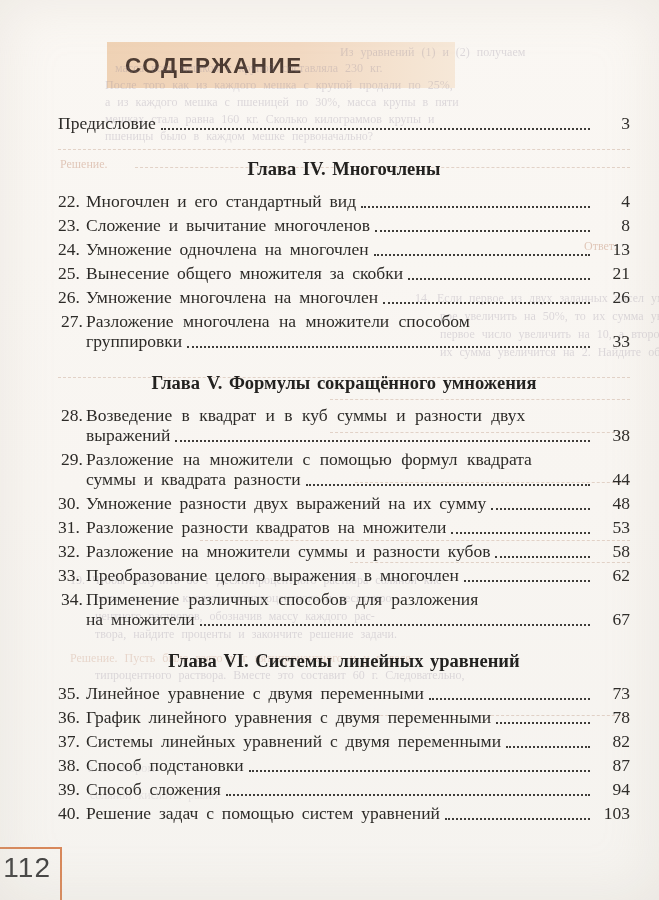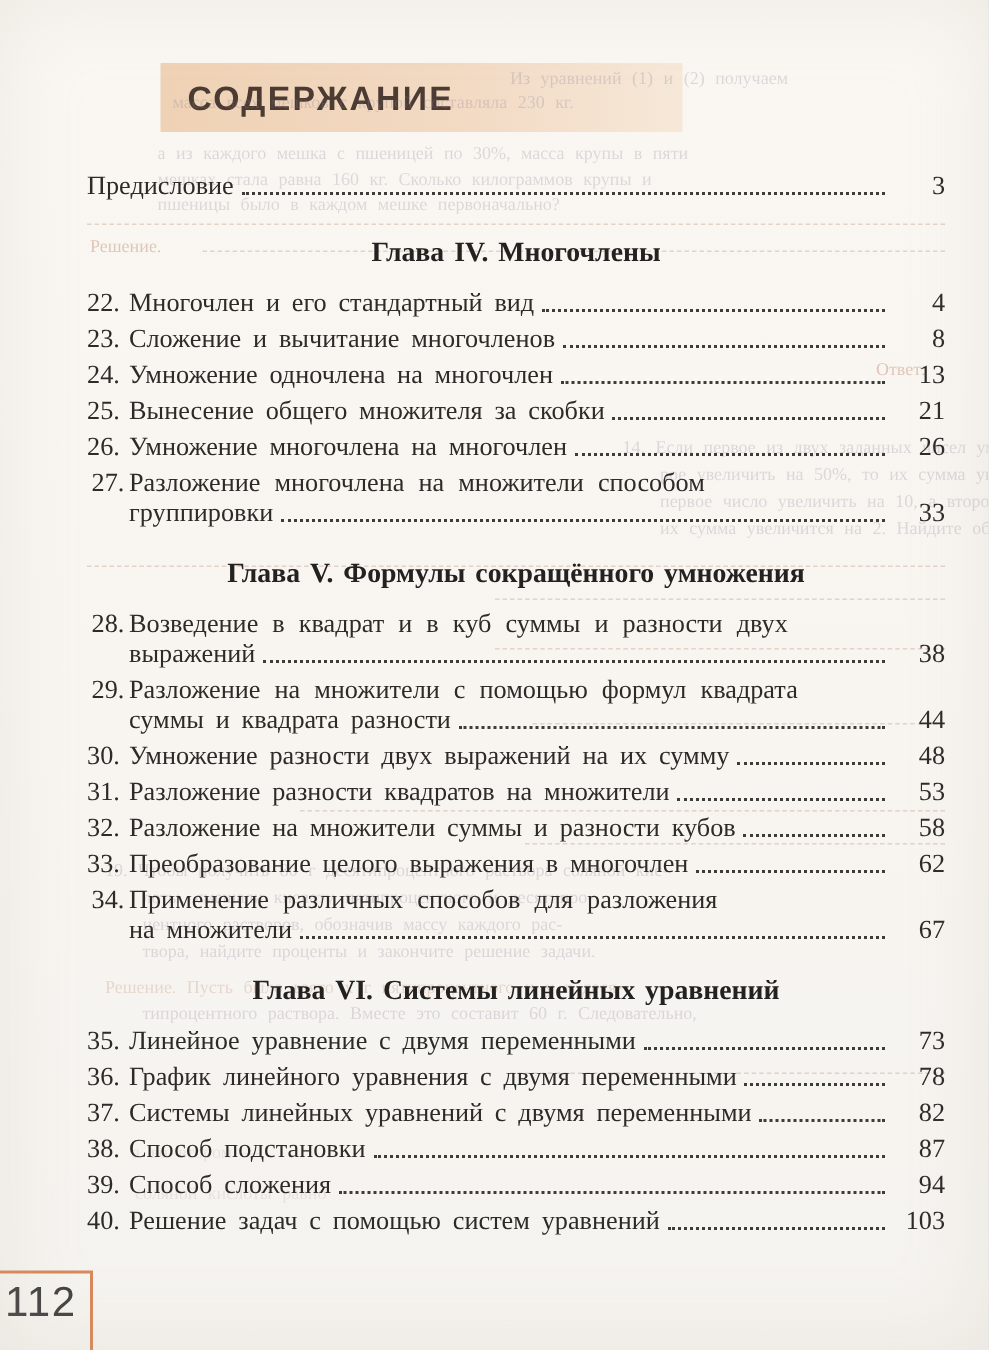--- a/index.html
+++ b/index.html
@@ -46,20 +46,21 @@
 <body>
 
 <div class="page">
 
   <div class="title-band">
     <h1>СОДЕРЖАНИЕ</h1>
   </div>
 
   <span class="bleed" style="left:340px;top:44px;">Из уравнений (1) и (2) получаем</span>
   <span class="bleed" style="left:115px;top:60px;">масса всех мешков с крупой составляла 230 кг.</span>
+  <span class="bleed" style="left:105px;top:77px;">После того как из каждого мешка с крупой продали по 25%,</span>
   <span class="bleed" style="left:105px;top:94px;">а из каждого мешка с пшеницей по 30%, масса крупы в пяти</span>
   <span class="bleed" style="left:105px;top:111px;">мешках стала равна 160 кг. Сколько килограммов крупы и</span>
   <span class="bleed" style="left:105px;top:128px;">пшеницы было в каждом мешке первоначально?</span>
   <span class="bleed warm" style="left:60px;top:156px;">Решение.</span>
   <span class="bleed warm" style="left:584px;top:238px;">Ответ:</span>
   <span class="bleed" style="left:415px;top:290px;">14. Если первое из двух заданных чисел уменьшить на 30%, а вто-</span>
   <span class="bleed" style="left:440px;top:308px;">рое увеличить на 50%, то их сумма увеличится на 6. Если же</span>
   <span class="bleed" style="left:440px;top:326px;">первое число увеличить на 10, а второе уменьшить на 30%, то</span>
   <span class="bleed" style="left:440px;top:344px;">их сумма увеличится на 2. Найдите оба числа.</span>
   <span class="bleed" style="left:70px;top:572px;">19. Чтобы получить 80 г десятипроцентного раствора соляной кис-</span>

